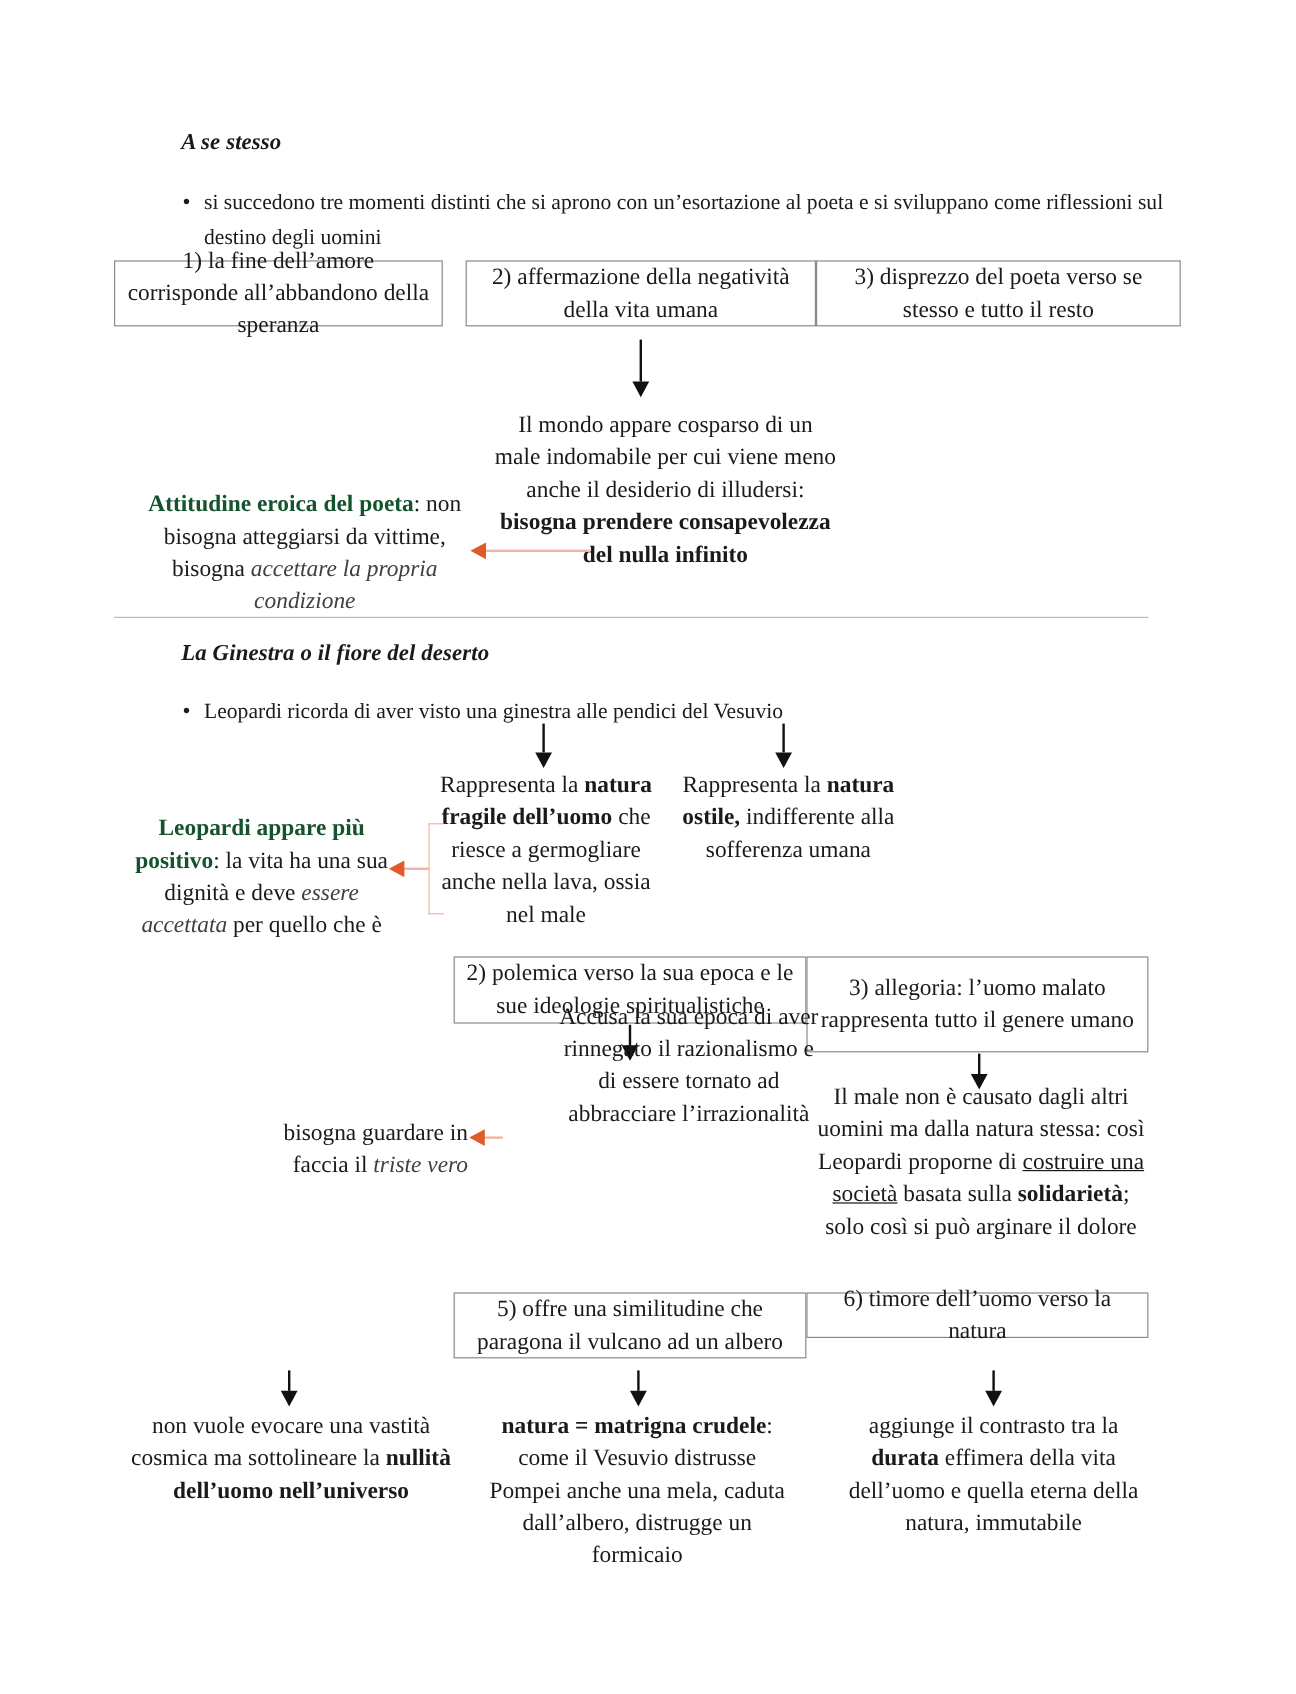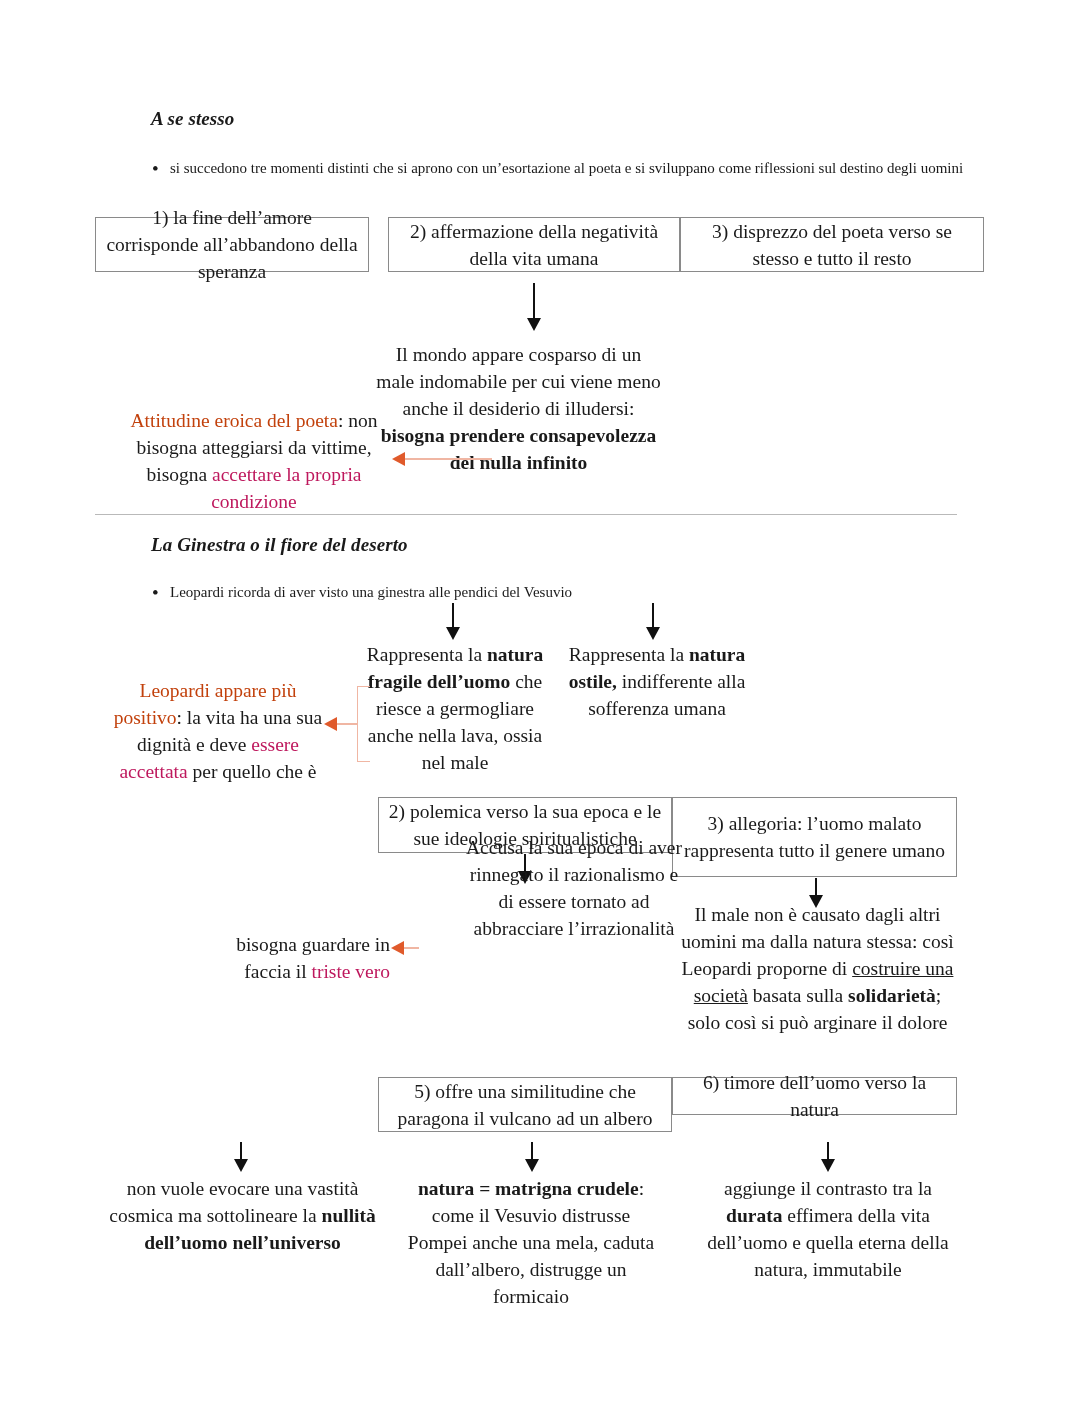--- a/index.html
+++ b/index.html
@@ -37,21 +37,21 @@
     align-items: flex-start;
   }
   .bullet-dot {
     width: 18px;
     flex: 0 0 18px;
     font-size: 19px;
     line-height: 29px;
     text-align: left;
   }
   .bullet-text {
-    font-size: 15px;
+    font-size: 18px;
     line-height: 29px;
   }
 
   
   .tbl-cell {
     position: absolute;
     box-sizing: border-box;
     border: 1px solid #8a8a8a;
     background: #ffffff;
     display: flex;
@@ -69,25 +69,26 @@
     font-size: 19.5px;
     line-height: 27px;
     text-align: center;
   }
   .txt.right { text-align: right; }
 
   b, .b { font-weight: bold; }
   .u { text-decoration: underline; }
 
   .o-head {
-    color: #c2410c;
-    font-weight: normal;
+    color: #14532d;
+    font-weight: bold;
   }
   .o-ital {
-    color: #be185d;
+    color: #404040;
+    font-style: italic;
     text-align: right;
   }
 
   
   .divider {
     position: absolute;
     height: 1px;
     background: #b9b9b9;
   }
 
@@ -152,21 +153,21 @@
 
   <div class="tbl-cell" style="left:95px; top:217px; width:274px; height:55px;">1) la fine dell’amore corrisponde all’abbandono della speranza</div>
   <div class="tbl-cell" style="left:388px; top:217px; width:292px; height:55px;">2) affermazione della negatività della vita umana</div>
   <div class="tbl-cell" style="left:680px; top:217px; width:304px; height:55px;">3) disprezzo del poeta verso se stesso e tutto il resto</div>
 
   <div class="arr-down" style="left:533px; top:283px;">
     <div class="shaft" style="height:35px;"></div>
     <div class="head" style="top:35px;"></div>
   </div>
 
-  <div class="txt" style="left:376px; top:341px; width:285px;">
+  <div class="txt" style="left:412px; top:341px; width:285px;">
     <span>Il mondo appare cosparso di un male indomabile per cui viene meno anche il desiderio di illudersi: </span><span class="b">bisogna prendere consapevolezza del nulla infinito</span>
   </div>
 
   <div class="txt" style="left:118px; top:407px; width:272px;">
     <span class="o-head">Attitudine eroica del poeta</span><span>: non bisogna atteggiarsi da vittime, bisogna </span><span class="o-ital">accettare la propria condizione</span>
   </div>
 
   <div class="arr-left" style="left:404px; top:458px;">
     <div class="shaft" style="width:88px;"></div>
     <div class="head"></div>

